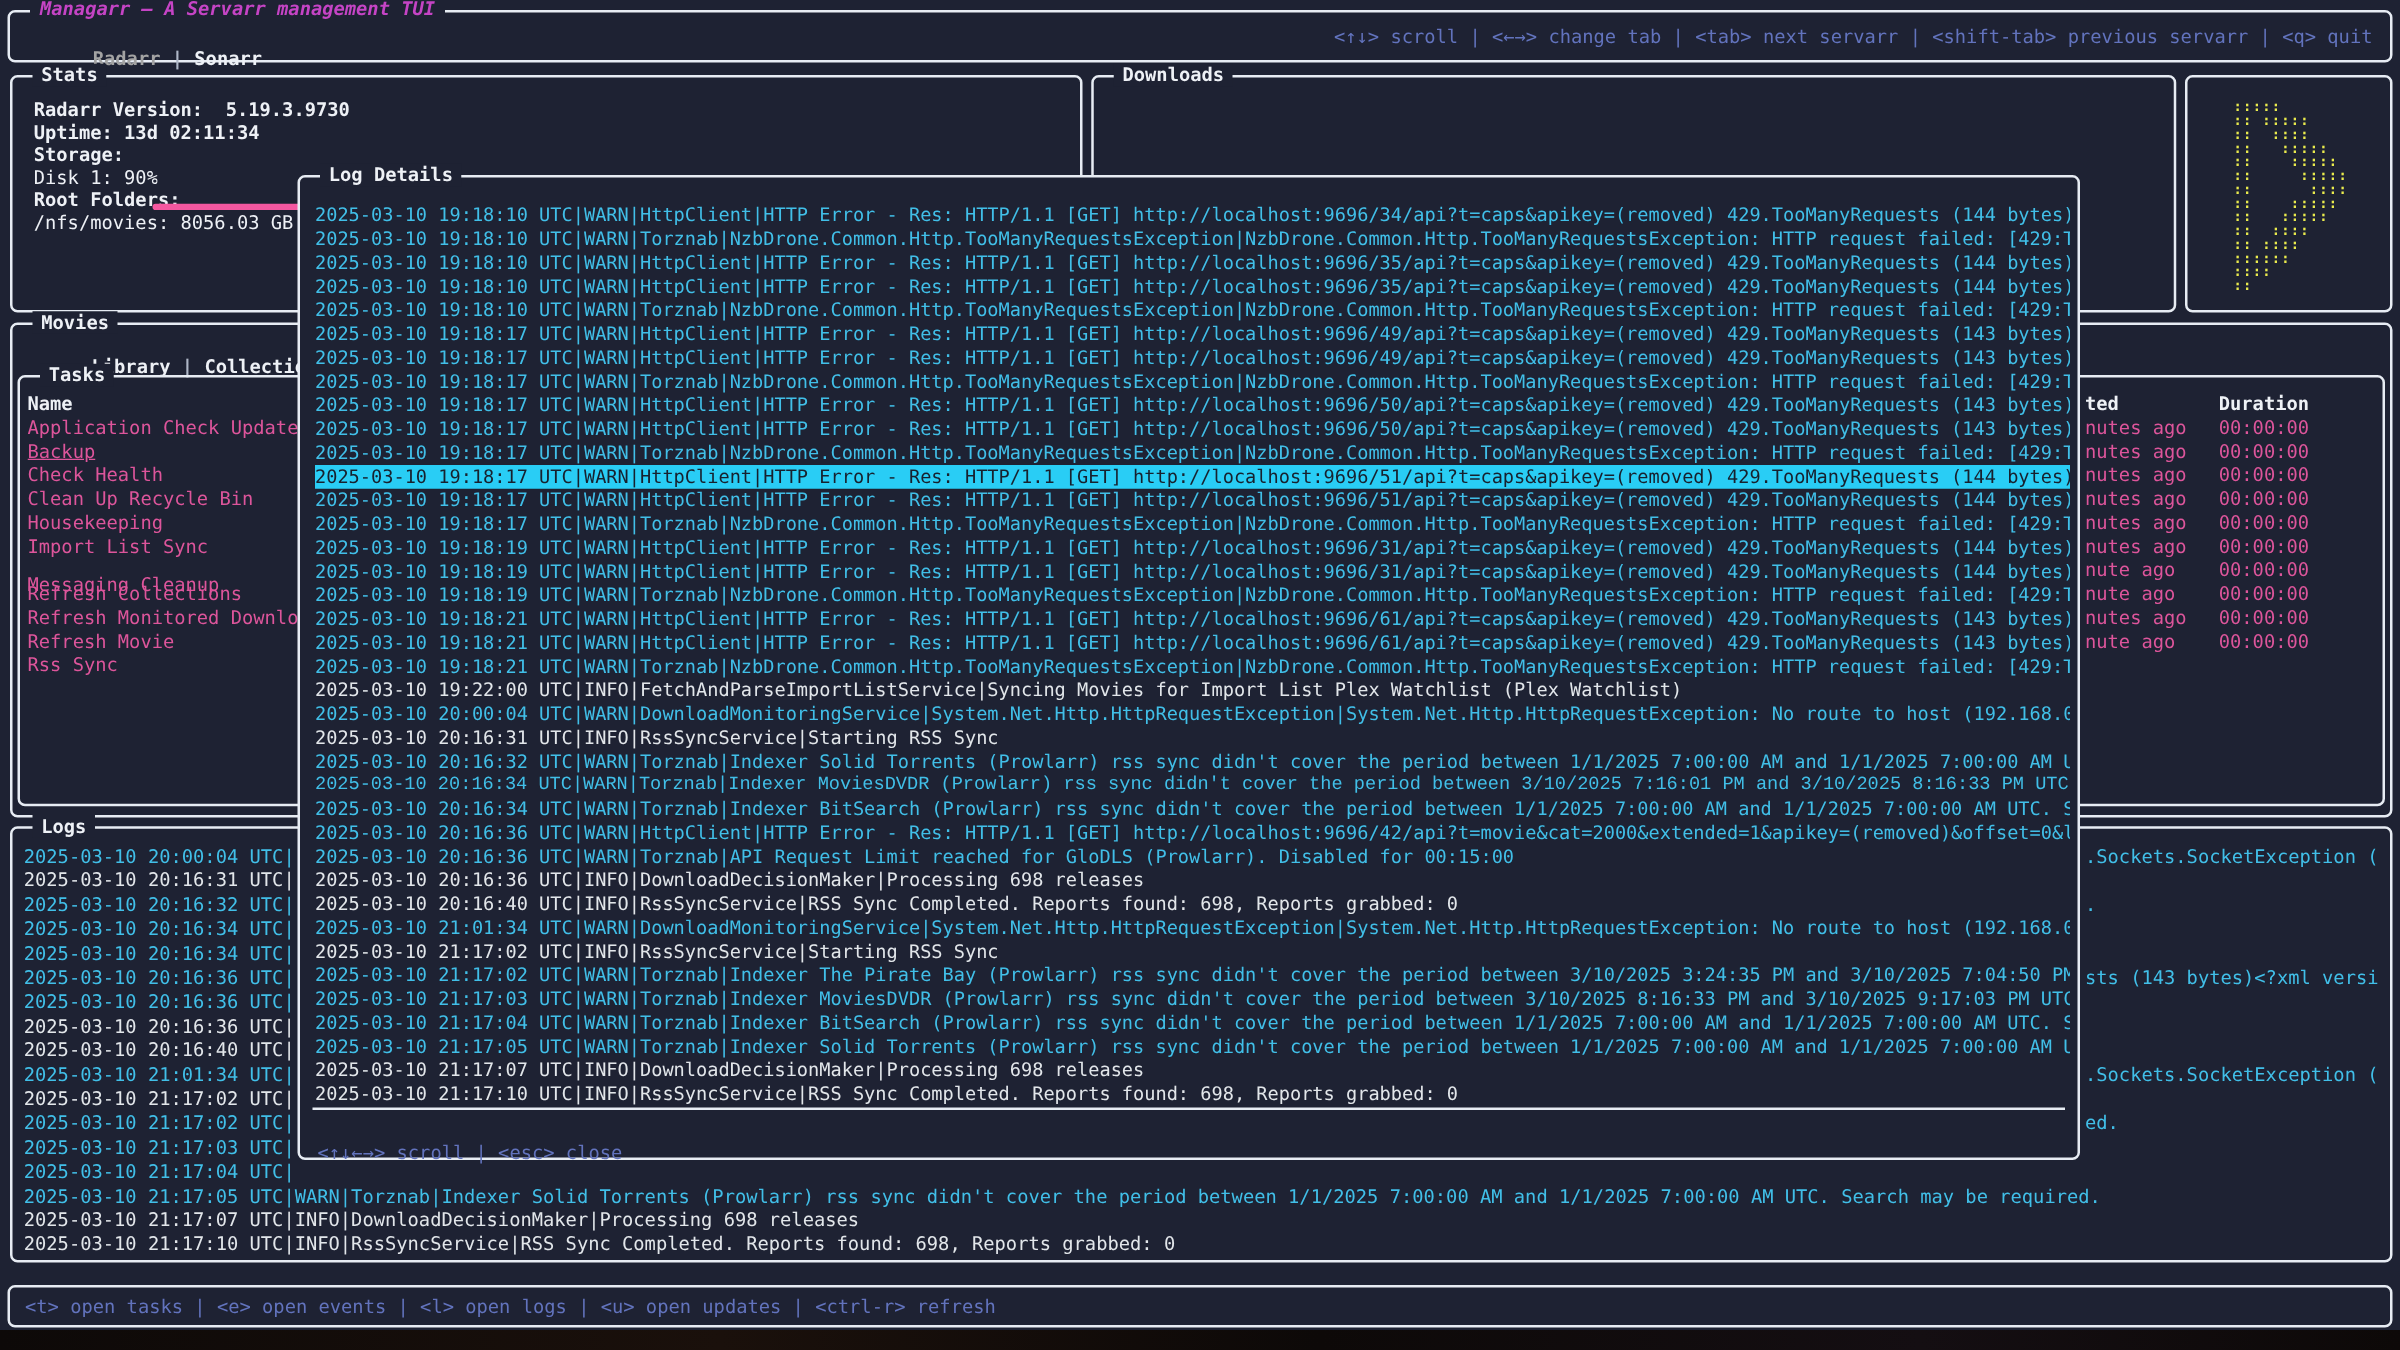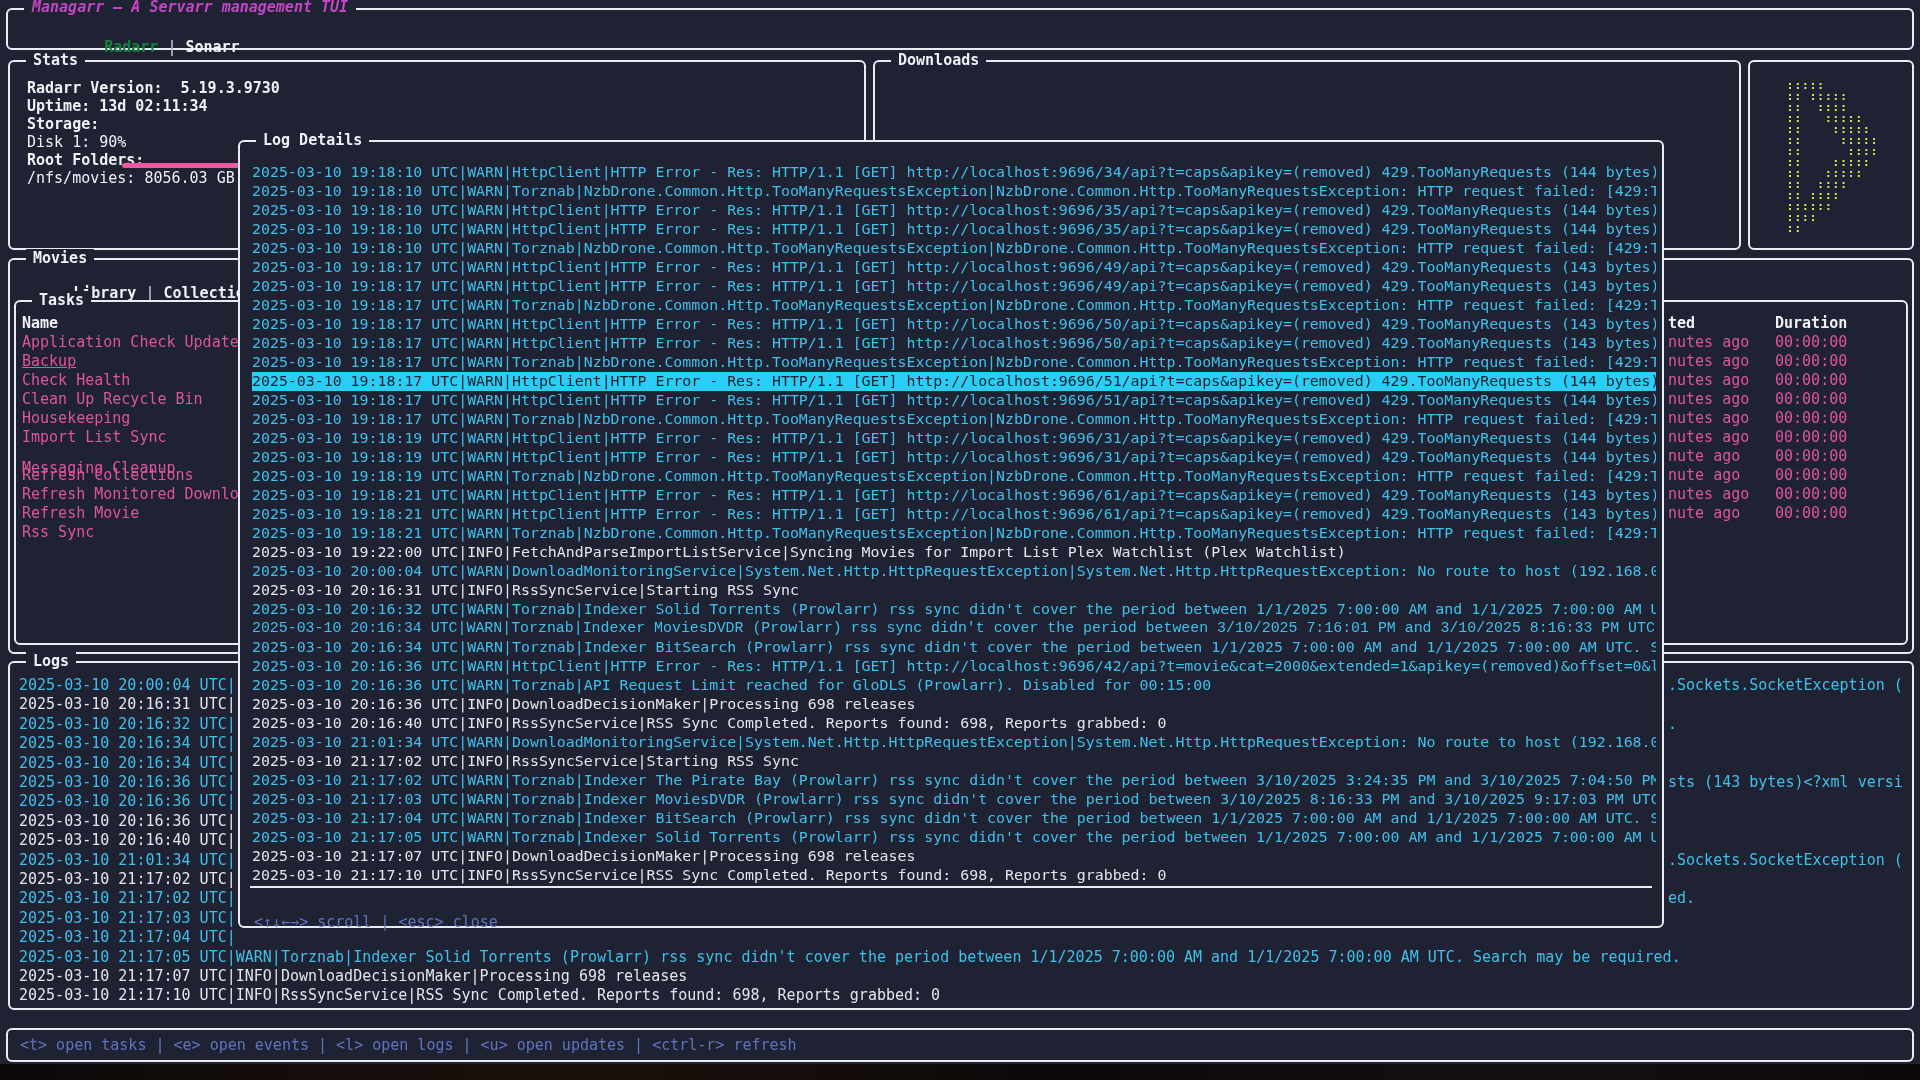--- a/index.html
+++ b/index.html
@@ -16,21 +16,21 @@
   .info{color:#e2e6ea;}
   .pink{color:#dd559b;}
   .hl{background:#29cdf5;color:#17212e;}
   .boldw{font-weight:bold;color:#eef1f6;}
   .keyhint{color:#6273bd;white-space:pre;}
   .abs{position:absolute;white-space:pre;}
   
   .hdr-title{position:absolute;top:-12px;left:16px;background:#1e2233;padding:0 8px;
              color:#c544c5;font-weight:bold;font-style:italic;white-space:pre;}
   .tabsep{color:#aeb6c6;font-weight:bold;}
-  .tab-active{color:#15803d;font-weight:bold;cursor:default;margin-left:30px;}
+  .tab-active{color:#a3a3a3;font-weight:bold;cursor:default;}
   .tab-idle{color:#eef1f6;font-weight:bold;cursor:default;}
   
   .modal{position:absolute;left:238px;top:140px;width:1426px;height:788px;border:2px solid #e7ecf3;
          border-radius:6px;background:#1e2233;z-index:10;box-sizing:border-box;}
   .modal .lines{position:absolute;left:12px;right:6px;top:21px;}
   .modal .line{font-size:14.9px;}
   .modal-sep{position:absolute;left:10px;right:10px;top:744px;border-top:2px solid #e7ecf3;}
   .gauge{position:absolute;height:5px;border-radius:3px;background:#f457a0;}
   .logo-pre{margin:0;color:#e9ea4d;font-size:11px;line-height:11px;letter-spacing:1px;font-weight:bold;white-space:pre;}
 </style>
@@ -38,20 +38,21 @@
 <body>
 
 <div class="screen">
   <div class="term"></div>
 
   <div class="panel" style="left:6px;top:8px;width:1908px;height:42px;">
     <div class="hdr-title">Managarr – A Servarr management TUI</div>
     <div class="abs" style="left:12px;top:10px;">
       <span class="tab-active">Radarr</span><span class="tabsep"> | </span><span class="tab-idle">Sonarr</span>
     </div>
+    <div class="abs keyhint" style="right:14px;top:10px;">&lt;↑↓&gt; scroll | &lt;←→&gt; change tab | &lt;tab&gt; next servarr | &lt;shift-tab&gt; previous servarr | &lt;q&gt; quit</div>
   </div>
 
   <div class="panel" style="left:8px;top:60px;width:858px;height:190px;">
     <div class="panel-title">Stats</div>
     <div id="stats-rows" class="abs" style="left:9px;top:17px;right:6px;"><div class="abs line" style="left: 8px; top: 0px; font-weight: bold; color: rgb(238, 241, 246);">Radarr Version:  5.19.3.9730</div><div class="abs line" style="left: 8px; top: 18px; font-weight: bold; color: rgb(238, 241, 246);">Uptime: 13d 02:11:34</div><div class="abs line" style="left: 8px; top: 36px; font-weight: bold; color: rgb(238, 241, 246);">Storage:</div><div class="abs line" style="left: 8px; top: 54px; font-weight: normal; color: rgb(238, 241, 246);">Disk 1: 90%</div><div class="abs line" style="left: 8px; top: 72px; font-weight: bold; color: rgb(238, 241, 246);">Root Folders:</div><div class="abs line" style="left: 8px; top: 90px; font-weight: normal; color: rgb(238, 241, 246);">/nfs/movies: 8056.03 GB f</div></div>
     <div class="gauge" style="left:112px;top:101px;width:124px;"></div>
   </div>
 
   <div class="panel" style="left:873px;top:60px;width:868px;height:190px;">
     <div class="panel-title">Downloads</div>

